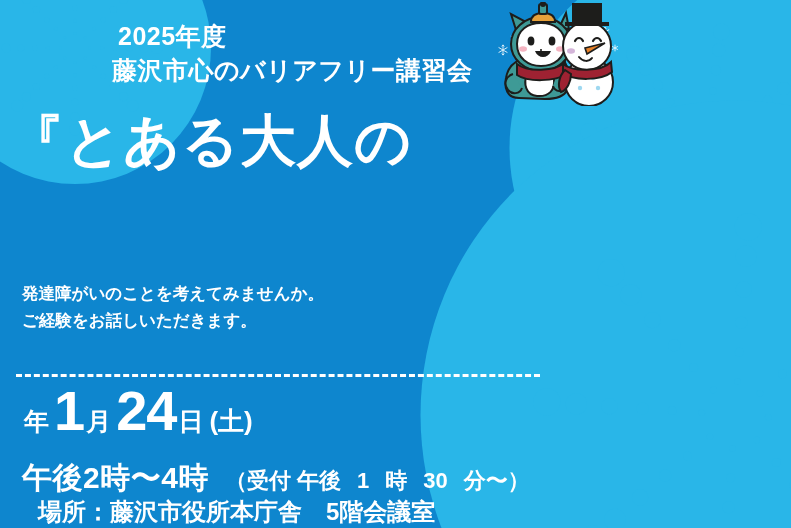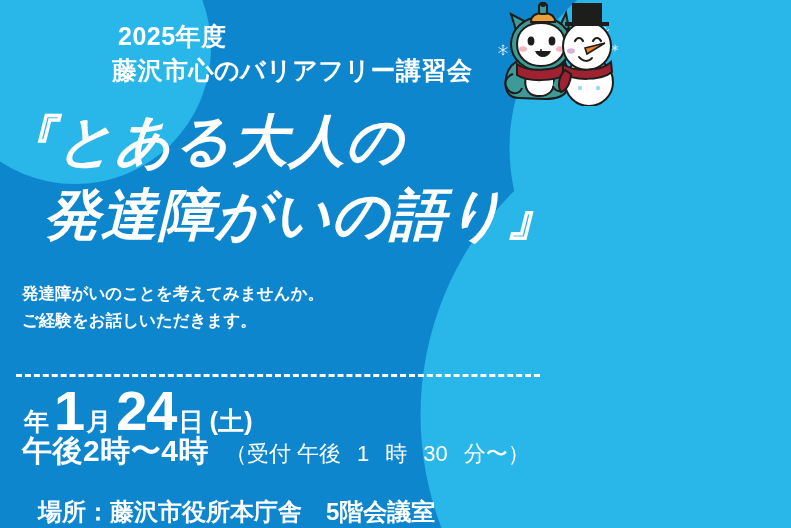--- a/index.html
+++ b/index.html
@@ -42,24 +42,23 @@
     font-weight: bold;
     line-height: 1.34;
     letter-spacing: 0.5px;
     white-space: nowrap;
   }
   .header-line.l1 { padding-left: 6px; }
 
   
   .title-block {
     position: absolute;
-    left: 0;
+    left: 8px;
     top: 104px;
     width: 580px;
-    font-style: italic;
   }
   .title-line {
     font-size: 56px;
     font-weight: bold;
     line-height: 1.33;
     letter-spacing: 1px;
     white-space: nowrap;
   }
   .title-line.l2 { padding-left: 44px; }
 
@@ -112,34 +111,34 @@
     font-size: 26px;
     font-weight: bold;
     line-height: 1;
     padding-left: 1px;
   }
 
   
   .time-block {
     position: absolute;
     left: 22px;
-    top: 436px;
+    top: 463px;
     display: flex;
     align-items: baseline;
     white-space: nowrap;
   }
   .time-main {
     font-size: 30px;
     font-weight: bold;
     line-height: 1;
     letter-spacing: 0.5px;
   }
   .time-note {
     font-size: 22px;
-    font-weight: normal;
+    font-weight: bold;
     line-height: 1;
     padding-left: 16px;
   }
 
   
   .venue-block {
     position: absolute;
     left: 38px;
     top: 500px;
     font-size: 24px;
@@ -387,21 +386,20 @@
           <circle cx="83" cy="86" r="2.2" fill="#9ed8f0"></circle>
 
           <path d="M66,62 C76,70 104,70 114,60 L115,70 C104,79 76,79 66,71 Z" fill="#9e2232" stroke="#1d1d1b" stroke-width="2"></path>
           <path d="M68,68 C62,74 60,84 64,90 C70,88 74,80 74,72 Z" fill="#9e2232" stroke="#1d1d1b" stroke-width="2"></path>
         </g>
       </svg>
     </div>
 
     <div class="title-block">
       <div class="title-line l1">『とある大人の</div>
-      <div class="title-line l2">発達障がいの語り』</div>
     </div>
 
     <div class="lead-block">
       <div class="lead-line">発達障がいのことを考えてみませんか。</div>
       <div class="lead-line">ご経験をお話しいただきます。</div>
     </div>
 
     <div class="divider"></div>
 
     <div class="date-block">

